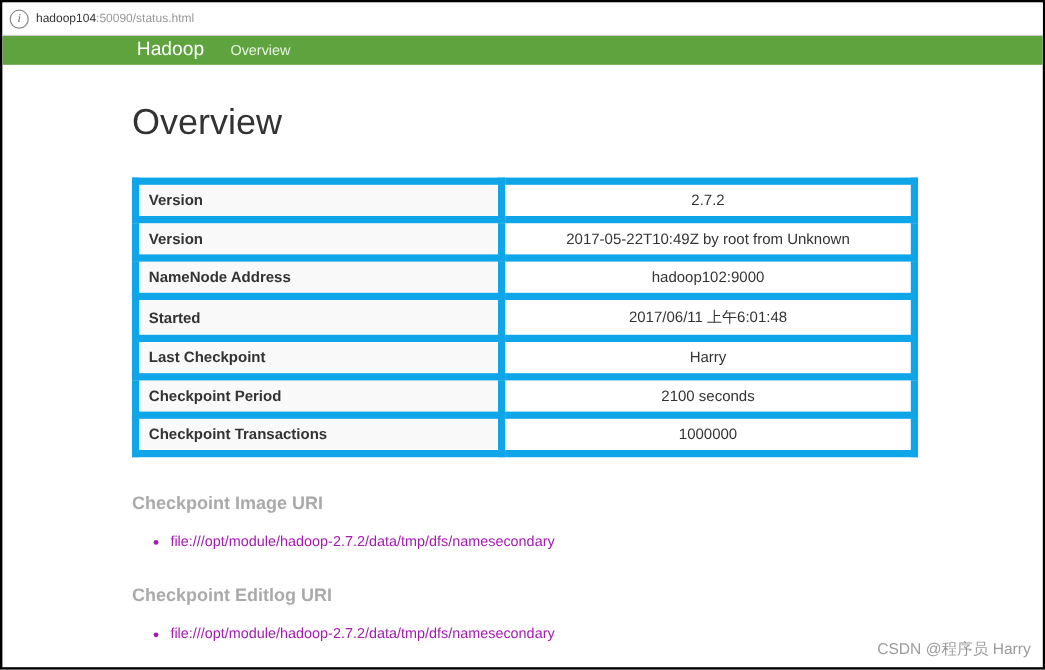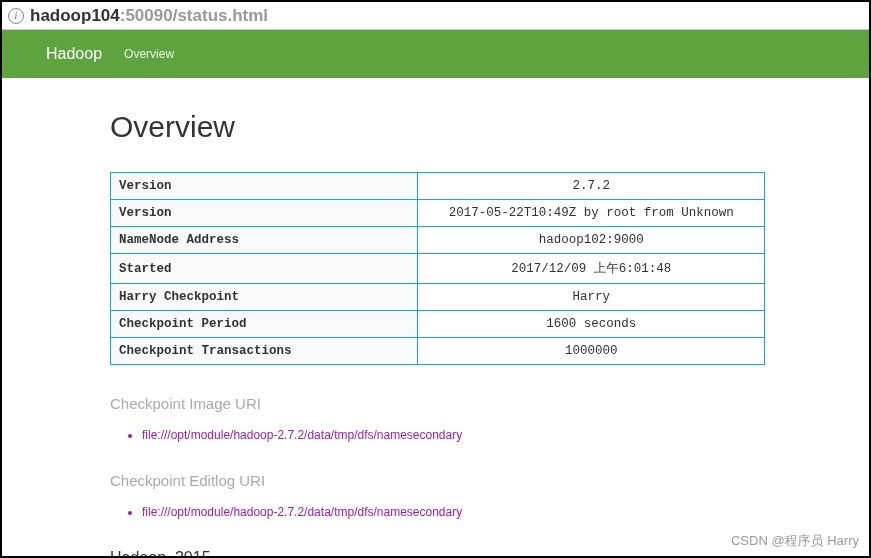--- a/index.html
+++ b/index.html
@@ -29,33 +29,32 @@
       display: flex;
       align-items: center;
       justify-content: center;
       font-size: 10px;
       color: #666;
       font-family: Georgia, serif;
       font-style: italic;
       margin-right: 6px;
     }
     .urlbar .url {
-      font-size: 17px;
+      font-size: 10px;
       color: #999;
-      font-weight: bold;
     }
     .urlbar .url .host {
       color: #333;
     }
     .navbar {
       background: #5FA33E;
-      height: 48px;
+      height: 24px;
       display: flex;
       align-items: center;
-      padding-left: 44px;
+      padding-left: 112px;
     }
     .navbar .brand {
       color: #fff;
       font-size: 16px;
       margin-right: 22px;
     }
     .navbar .nav-item {
       color: #e8f3e2;
       font-size: 12px;
     }
@@ -70,40 +69,39 @@
       color: #333;
       margin-bottom: 28px;
     }
     table.summary {
       width: 100%;
       border-collapse: collapse;
       border: 1px solid #ddd;
       margin-bottom: 30px;
     }
     table.summary th, table.summary td {
-      border: 1px solid #0ea5e9;
+      border: 6px solid #0ea5e9;
       padding: 6px 8px;
       text-align: left;
       font-size: 12.5px;
       vertical-align: middle;
-      font-family: Liberation Mono, monospace;
     }
     table.summary th {
       background: #f9f9f9;
       width: 47%;
       font-weight: 700;
       color: #333;
     }
     table.summary td {
       color: #333;
       text-align: center;
     }
     h4.section {
       font-size: 15px;
-      font-weight: 400;
+      font-weight: 700;
       color: #aaa;
       margin-bottom: 14px;
       margin-top: 6px;
     }
     ul.uris {
       list-style: disc;
       margin: 0 0 28px 32px;
     }
     ul.uris li {
       font-size: 12px;
@@ -152,29 +150,29 @@
       <tr>
         <th>Version</th>
         <td>2017-05-22T10:49Z by root from Unknown</td>
       </tr>
       <tr>
         <th>NameNode Address</th>
         <td>hadoop102:9000</td>
       </tr>
       <tr>
         <th>Started</th>
-        <td>2017/12/09 上午6:01:48</td>
+        <td>2017/06/11 上午6:01:48</td>
       </tr>
       <tr>
-        <th>Harry Checkpoint</th>
+        <th>Last Checkpoint</th>
         <td>Harry</td>
       </tr>
       <tr>
         <th>Checkpoint Period</th>
-        <td>1600 seconds</td>
+        <td>2100 seconds</td>
       </tr>
       <tr>
         <th>Checkpoint Transactions</th>
         <td>1000000</td>
       </tr>
     </tbody>
   </table>
 
   <h4 class="section">Checkpoint Image URI</h4>
   <ul class="uris">

